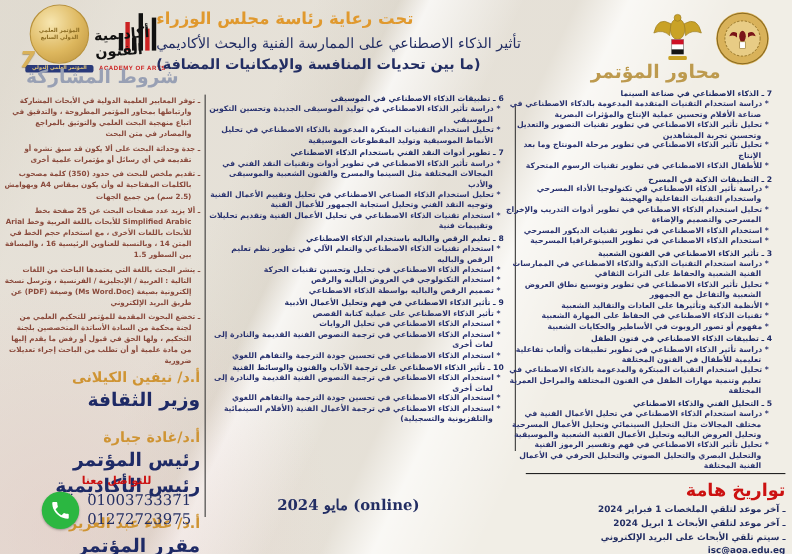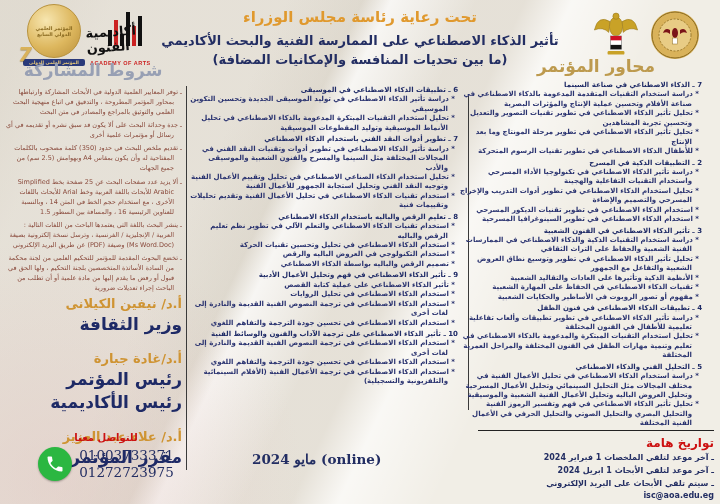--- a/index.html
+++ b/index.html
@@ -7,23 +7,23 @@
     position:relative;width:720px;height:504px;margin:0 auto;overflow:hidden;
     font-family:"DejaVu Sans",sans-serif;direction:rtl;
     background:
       radial-gradient(circle at 8% 96%, rgba(226,196,192,.45), rgba(226,196,192,0) 30%),
       linear-gradient(115deg, rgba(255,255,255,0) 30%, rgba(210,203,190,.35) 38%, rgba(255,255,255,.7) 41%, rgba(255,255,255,0) 50%),
       linear-gradient(115deg, rgba(208,200,188,.35) 55%, rgba(255,255,255,.6) 60%, rgba(255,255,255,0) 70%),
       linear-gradient(115deg, rgba(222,216,204,.4) 4%, rgba(255,255,255,0) 12%),
       #f1eee6;
   }
   
-  .hdr{position:absolute;top:8px;right:142px;width:436px;text-align:center;}
+  .hdr{position:absolute;top:8px;right:142px;width:436px;text-align:left;}
   .hdr-patronage{font-size:15px;font-weight:bold;color:#e0992e;letter-spacing:1px;}
-  .hdr-title{font-size:13px;font-weight:bold;color:#232e63;margin-top:7px;}
+  .hdr-title{font-size:13px;font-weight:normal;color:#232e63;margin-top:7px;}
   .hdr-subtitle{font-size:13px;font-weight:bold;color:#232e63;margin-top:4px;}
   
   .seal7{position:absolute;left:22px;top:4px;width:64px;height:72px;direction:ltr;}
   .seal7-circle{width:52px;height:52px;border-radius:50%;margin:0 auto;
     background:radial-gradient(circle at 35% 30%, #f7e6b0, #ddb75e 55%, #b98f3a);
     border:1px solid #b8923c;display:flex;align-items:center;justify-content:center;}
   .seal7-inner{font-size:5px;color:#8a6a20;font-weight:bold;text-align:center;line-height:1.2;direction:rtl;}
   .seal7-ribbon{margin:1px auto 0;width:62px;background:#2a3a7a;border-radius:2px;
     color:#e6c878;font-size:4.5px;font-weight:bold;text-align:center;padding:1px 0;}
   .seal7-num{position:absolute;left:-4px;bottom:10px;font-size:20px;font-weight:bold;color:#d9b25a;
@@ -46,38 +46,38 @@
   
   .col-r{position:absolute;top:56px;left:460px;width:242px;height:374px;overflow:hidden;}
   .axes-heading{font-size:17px;font-weight:bold;color:#bd9a4e;text-align:center;margin-bottom:5px;
     padding-left:30px;}
   .col-m{position:absolute;top:84px;left:190px;width:268px;height:320px;overflow:hidden;}
   .ax-h{font-size:7px;font-weight:bold;color:#1e2a66;line-height:1.35;margin-top:2px;}
   .ax-b{font-size:7px;font-weight:bold;color:#2a3370;line-height:1.35;padding-right:10px;text-indent:-7px;}
   
   .col-l{position:absolute;top:60px;left:4px;width:178px;}
   .part-heading{font-size:17px;font-weight:bold;color:#98a0b4;text-align:center;margin-bottom:7px;}
-  .cond{font-size:6.5px;font-weight:normal;color:#8a4a3c;line-height:1.55;margin-bottom:3px;
+  .cond{font-size:6.5px;font-weight:bold;color:#8a4a3c;line-height:1.55;margin-bottom:3px;
     padding-right:8px;text-indent:-8px;}
   
   .people{text-align:right;padding-left:2px;}
   .person{margin-bottom:15px;}
   .p-name{color:#cf9433;font-size:13px;font-weight:bold;margin-bottom:2px;}
   .p-role{color:#1e2a66;font-size:17px;font-weight:bold;letter-spacing:2.5px;line-height:1.35;}
   
   .contact{position:absolute;left:28px;top:432px;width:156px;text-align:center;}
   .contact-label{color:#cc1111;font-size:10px;font-weight:bold;margin-bottom:4px;}
   .contact-row{display:flex;direction:ltr;align-items:center;justify-content:center;gap:7px;}
   .wa-icon{width:34px;height:34px;border-radius:50%;background:#2bb741;display:flex;
     align-items:center;justify-content:center;flex:0 0 auto;box-shadow:0 1px 2px rgba(0,0,0,.3);}
   .phones{direction:ltr;text-align:left;}
   .line-phone{font-family:"DejaVu Serif",serif;font-size:13.5px;color:#232e63;line-height:1.25;}
   
   .dates{position:absolute;left:478px;top:430px;width:236px;border-top:1.5px solid #222;padding-top:5px;}
-  .dates-heading{color:#cc1111;font-size:12px;font-weight:bold;margin-bottom:2px;}
+  .dates-heading{color:#cc1111;font-size:16px;font-weight:bold;margin-bottom:2px;}
   .line-date{font-size:8px;font-weight:bold;color:#232e63;line-height:1.6;}
   
   .session{position:absolute;top:451px;left:252px;width:210px;text-align:left;
     font-size:13.5px;font-weight:bold;color:#232e63;font-family:"DejaVu Serif",serif;}
 </style>
 </head>
 <body>
 
 <div class="page">
 

